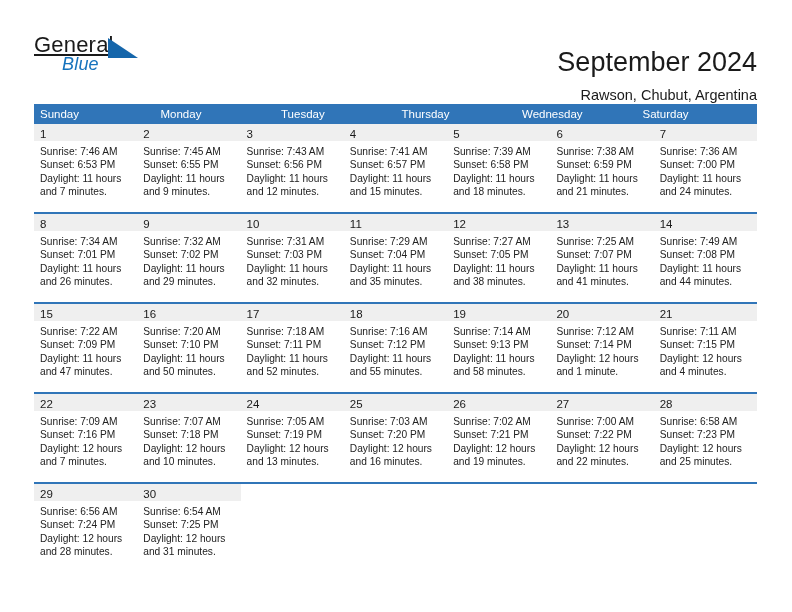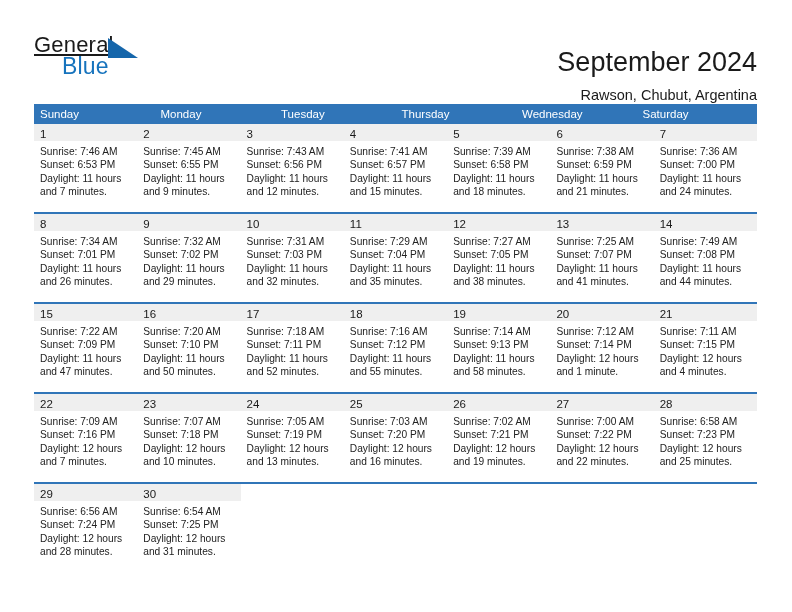--- a/index.html
+++ b/index.html
@@ -42,24 +42,25 @@
     font-size: 22px;
     letter-spacing: 0.2px;
     color: #1a1a1a;
     font-family: "Liberation Sans", sans-serif;
     text-decoration: underline;
   }
   .logo-blue {
     position: absolute;
     left: 28px;
     top: 21px;
-    font-size: 23px;
+    font-size: 18px;
     letter-spacing: 0.2px;
     color: #1673bd;
     font-family: "Liberation Sans", sans-serif;
+    font-style: italic;
   }
   .logo-triangle {
     position: absolute;
     left: 74px;
     top: 4px;
     width: 0;
     height: 0;
     border-left: 30px solid #1566ab;
     border-top: 20px solid transparent;
   }

